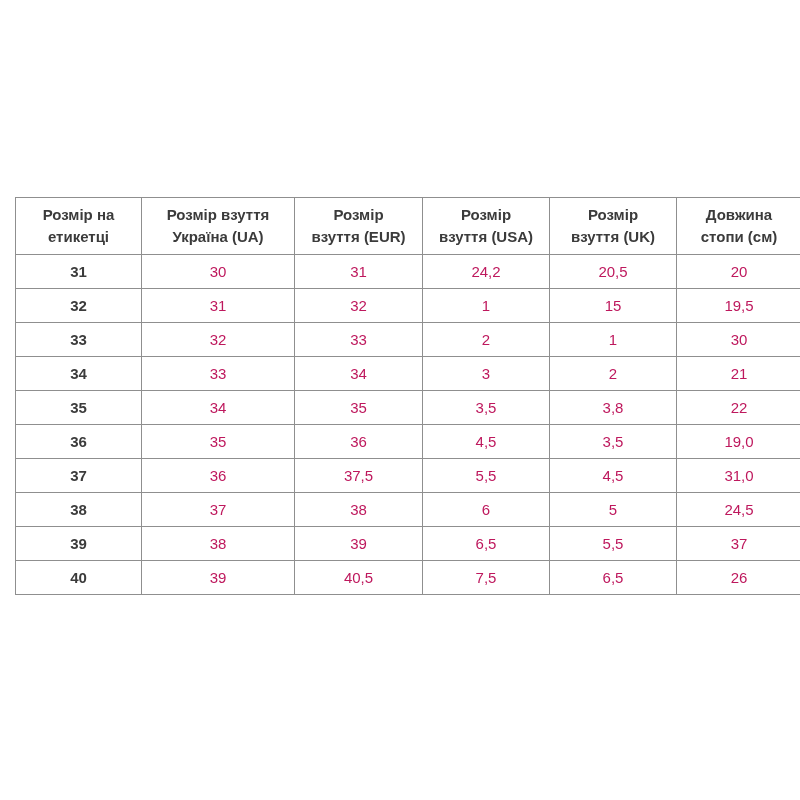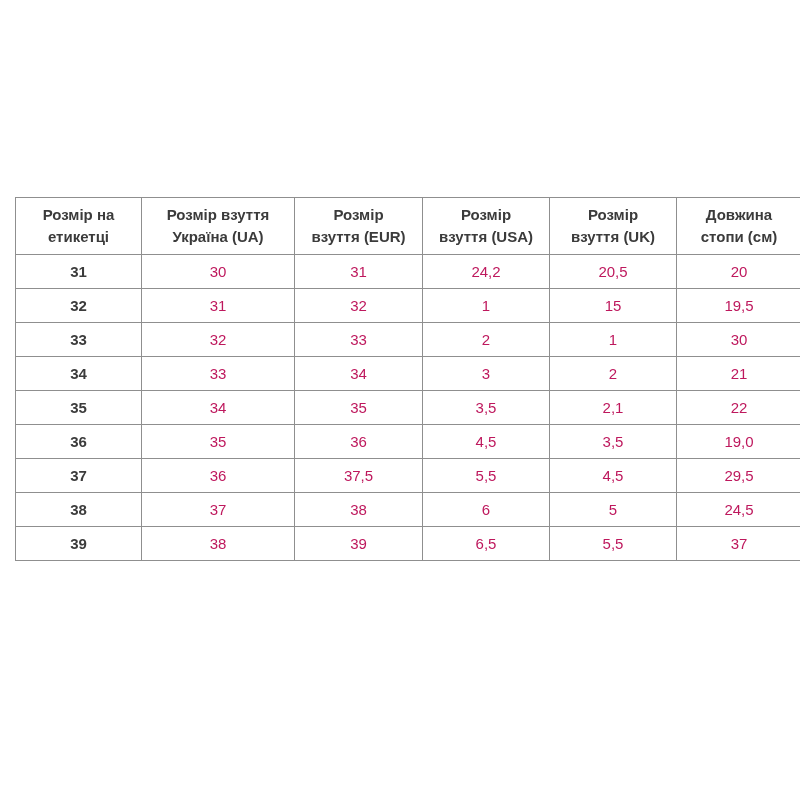--- a/index.html
+++ b/index.html
@@ -118,50 +118,58 @@
         <td>34</td>
         <td>3</td>
         <td>2</td>
         <td>21</td>
       </tr>
       <tr>
         <td class="row-label">35</td>
         <td>34</td>
         <td>35</td>
         <td>3,5</td>
-        <td>2,1</td>
+        <td>3,8</td>
         <td>22</td>
       </tr>
       <tr>
         <td class="row-label">36</td>
         <td>35</td>
         <td>36</td>
         <td>4,5</td>
         <td>3,5</td>
         <td>19,0</td>
       </tr>
       <tr>
         <td class="row-label">37</td>
         <td>36</td>
         <td>37,5</td>
         <td>5,5</td>
         <td>4,5</td>
-        <td>29,5</td>
+        <td>31,0</td>
       </tr>
       <tr>
         <td class="row-label">38</td>
         <td>37</td>
         <td>38</td>
         <td>6</td>
         <td>5</td>
         <td>24,5</td>
       </tr>
       <tr>
         <td class="row-label">39</td>
         <td>38</td>
         <td>39</td>
         <td>6,5</td>
         <td>5,5</td>
         <td>37</td>
       </tr>
+      <tr>
+        <td class="row-label">40</td>
+        <td>39</td>
+        <td>40,5</td>
+        <td>7,5</td>
+        <td>6,5</td>
+        <td>26</td>
+      </tr>
     </tbody>
   </table>
 </div>
 
 </body></html>

